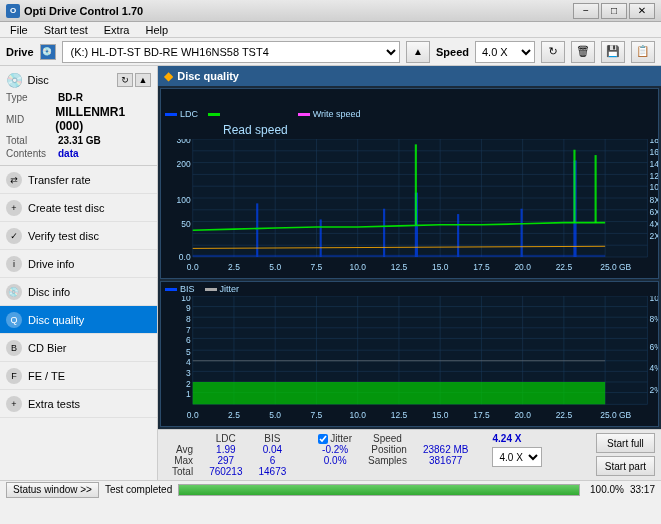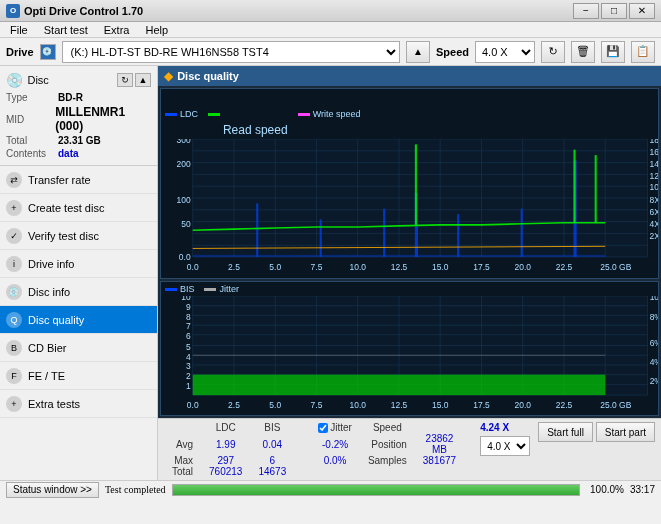--- a/index.html
+++ b/index.html
@@ -160,21 +160,21 @@
       gap: 8px;
       align-items: flex-start;
     }
 
     .stats-table { font-size: 10px; border-collapse: collapse; }
     .stats-table th { text-align: center; padding: 0 8px; font-weight: normal; color: #333; }
     .stats-table td { text-align: center; padding: 0 8px; }
     .stats-table td.blue { color: #0000cc; }
     .stats-table td.label { text-align: right; color: #333; }
 
-    .buttons-right { display: flex; flex-direction: row; gap: 3px; margin-left: auto; }
+    .buttons-right { display: flex; flex-direction: column; gap: 3px; margin-left: auto; }
     .action-btn {
       height: 20px;
       background: linear-gradient(to bottom, #f8f8f8, #e0e0e0);
       border: 1px solid #aaa;
       font-size: 10px;
       padding: 0 8px;
       cursor: pointer;
       white-space: nowrap;
     }
     .speed-dropdown {
@@ -599,19 +599,19 @@
       <div class="buttons-right">
         <button class="action-btn">Start full</button>
         <button class="action-btn">Start part</button>
       </div>
     </div>
   </div>
 </div>
 
 <div class="status-bar">
   <button class="status-btn">Status window &gt;&gt;</button>
-  <span style="font-size:10px;font-family:Liberation Serif, serif;">Test completed</span>
+  <span style="font-size:10px;">Test completed</span>
   <div class="progress-bar-outer">
     <div class="progress-bar-inner" style="width: 100%;"></div>
   </div>
   <span style="font-size:10px;margin-left:4px;">100.0%</span>
   <span class="status-text">33:17</span>
 </div>
 
 </body></html>

